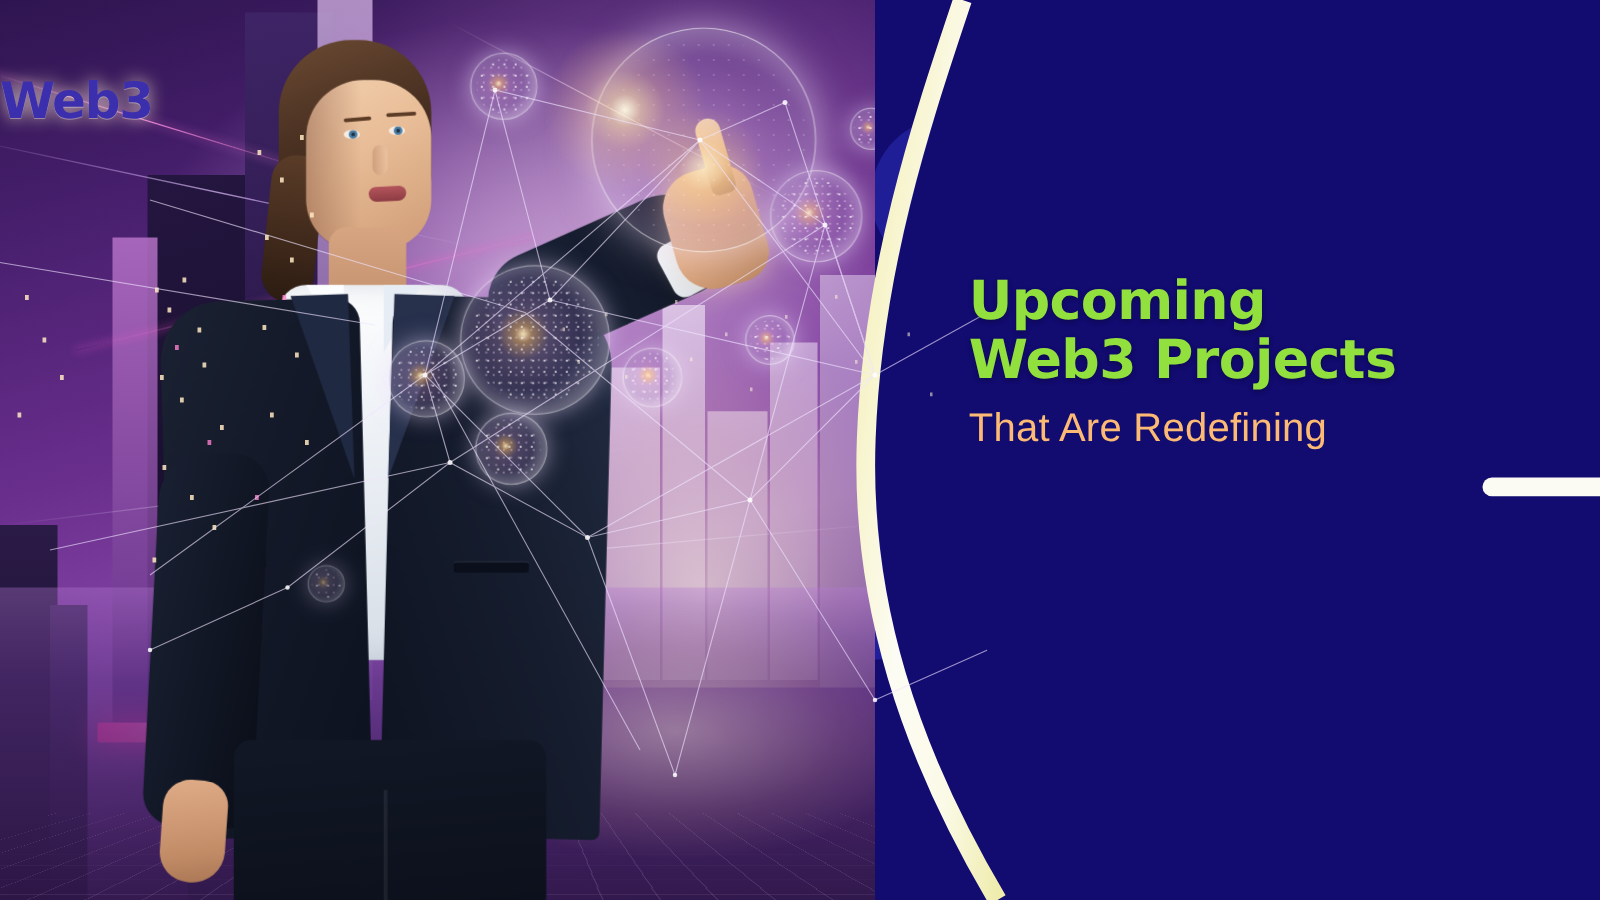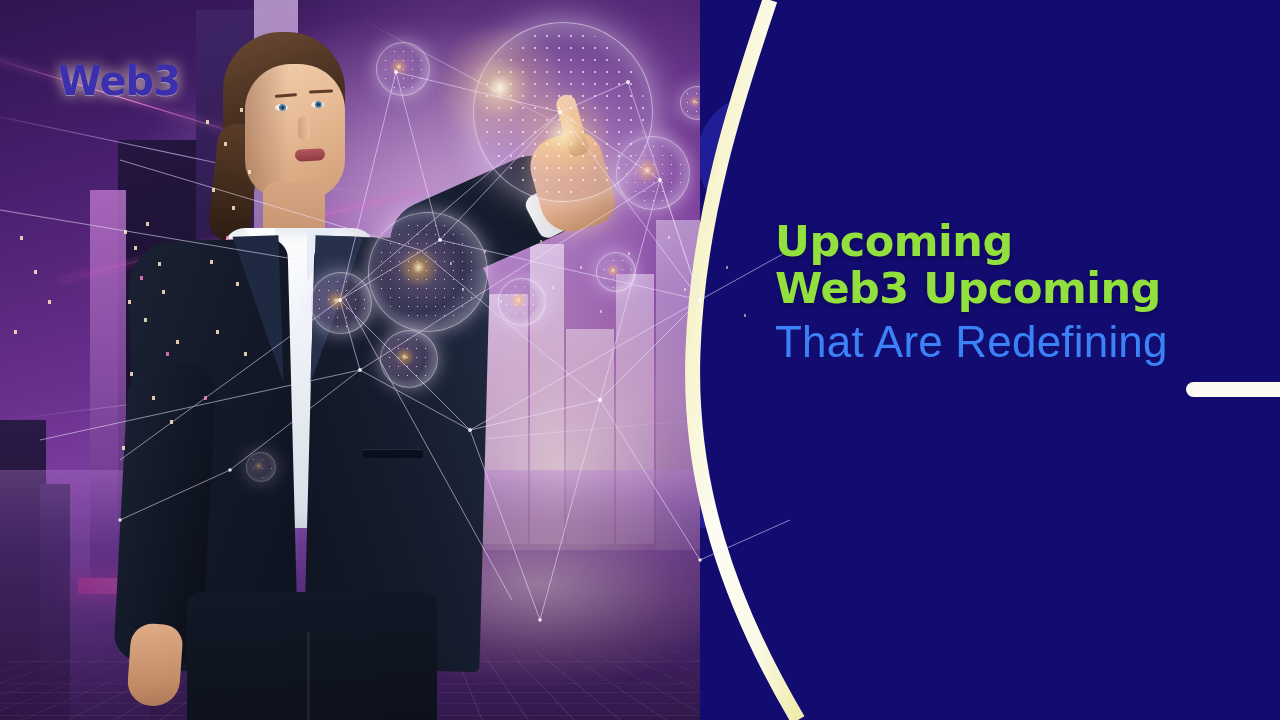--- a/index.html
+++ b/index.html
@@ -99,21 +99,21 @@
   }
   .web3-sphere::after{
     content:""; position:absolute; inset:4%;
     border-radius:50%;
     background-image:radial-gradient(circle, rgba(255,255,255,.8) .7px, transparent .8px);
     background-size:12px 12px;
     opacity:.8;
   }
   .web3-label{
     position:absolute; left:0; top:58px; width:180px;
-    text-align:right;
+    text-align:left;
     font-family:"DejaVu Sans", sans-serif;
     font-weight:bold;
     font-size:40px;
     letter-spacing:-1px;
     color:#3b2fae;
     text-shadow:0 0 14px rgba(255,240,210,.75), 0 1px 0 rgba(255,255,255,.35);
     z-index:3;
   }
 
   
@@ -289,24 +289,24 @@
     font-weight:bold;
     font-size:43px;
     line-height:47px;
     letter-spacing:-0.5px;
     color:#92e03d;
     text-shadow:0 2px 4px rgba(0,0,0,.28);
   }
   .hl-white{
     font-family:"Liberation Sans", sans-serif;
     font-weight:300;
-    font-size:44px;
+    font-size:32px;
     line-height:48px;
     letter-spacing:0.2px;
-    color:#3b82f6;
+    color:#fdba74;
     margin-top:6px;
   }
 
   .dash{
     position:absolute; left:1186px; top:382px;
     width:94px; height:15px;
     background:#fbfaf3;
     border-radius:8px 0 0 8px;
     z-index:10;
   }
@@ -536,19 +536,19 @@
       </clipPath>
     </defs>
 
     <path d="M778,0 C748,92 706,212 701,351 C696,482 736,602 806,720 L1280,720 L1280,0 Z" fill="#120b70"></path>
 
     <path d="M770,0 C740,90 698,212 693,351 C688,482 728,602 798,720" fill="none" stroke="url(#stripeGrad)" stroke-width="15"></path>
   </svg>
 
   <div class="headline">
     <div class="hl-green">Upcoming</div>
-    <div class="hl-green">Web3 Upcoming</div>
+    <div class="hl-green">Web3 Projects</div>
     <div class="hl-white">That Are Redefining</div>
   </div>
 
   <div class="dash"></div>
 
 </div>
 
 </body></html>

